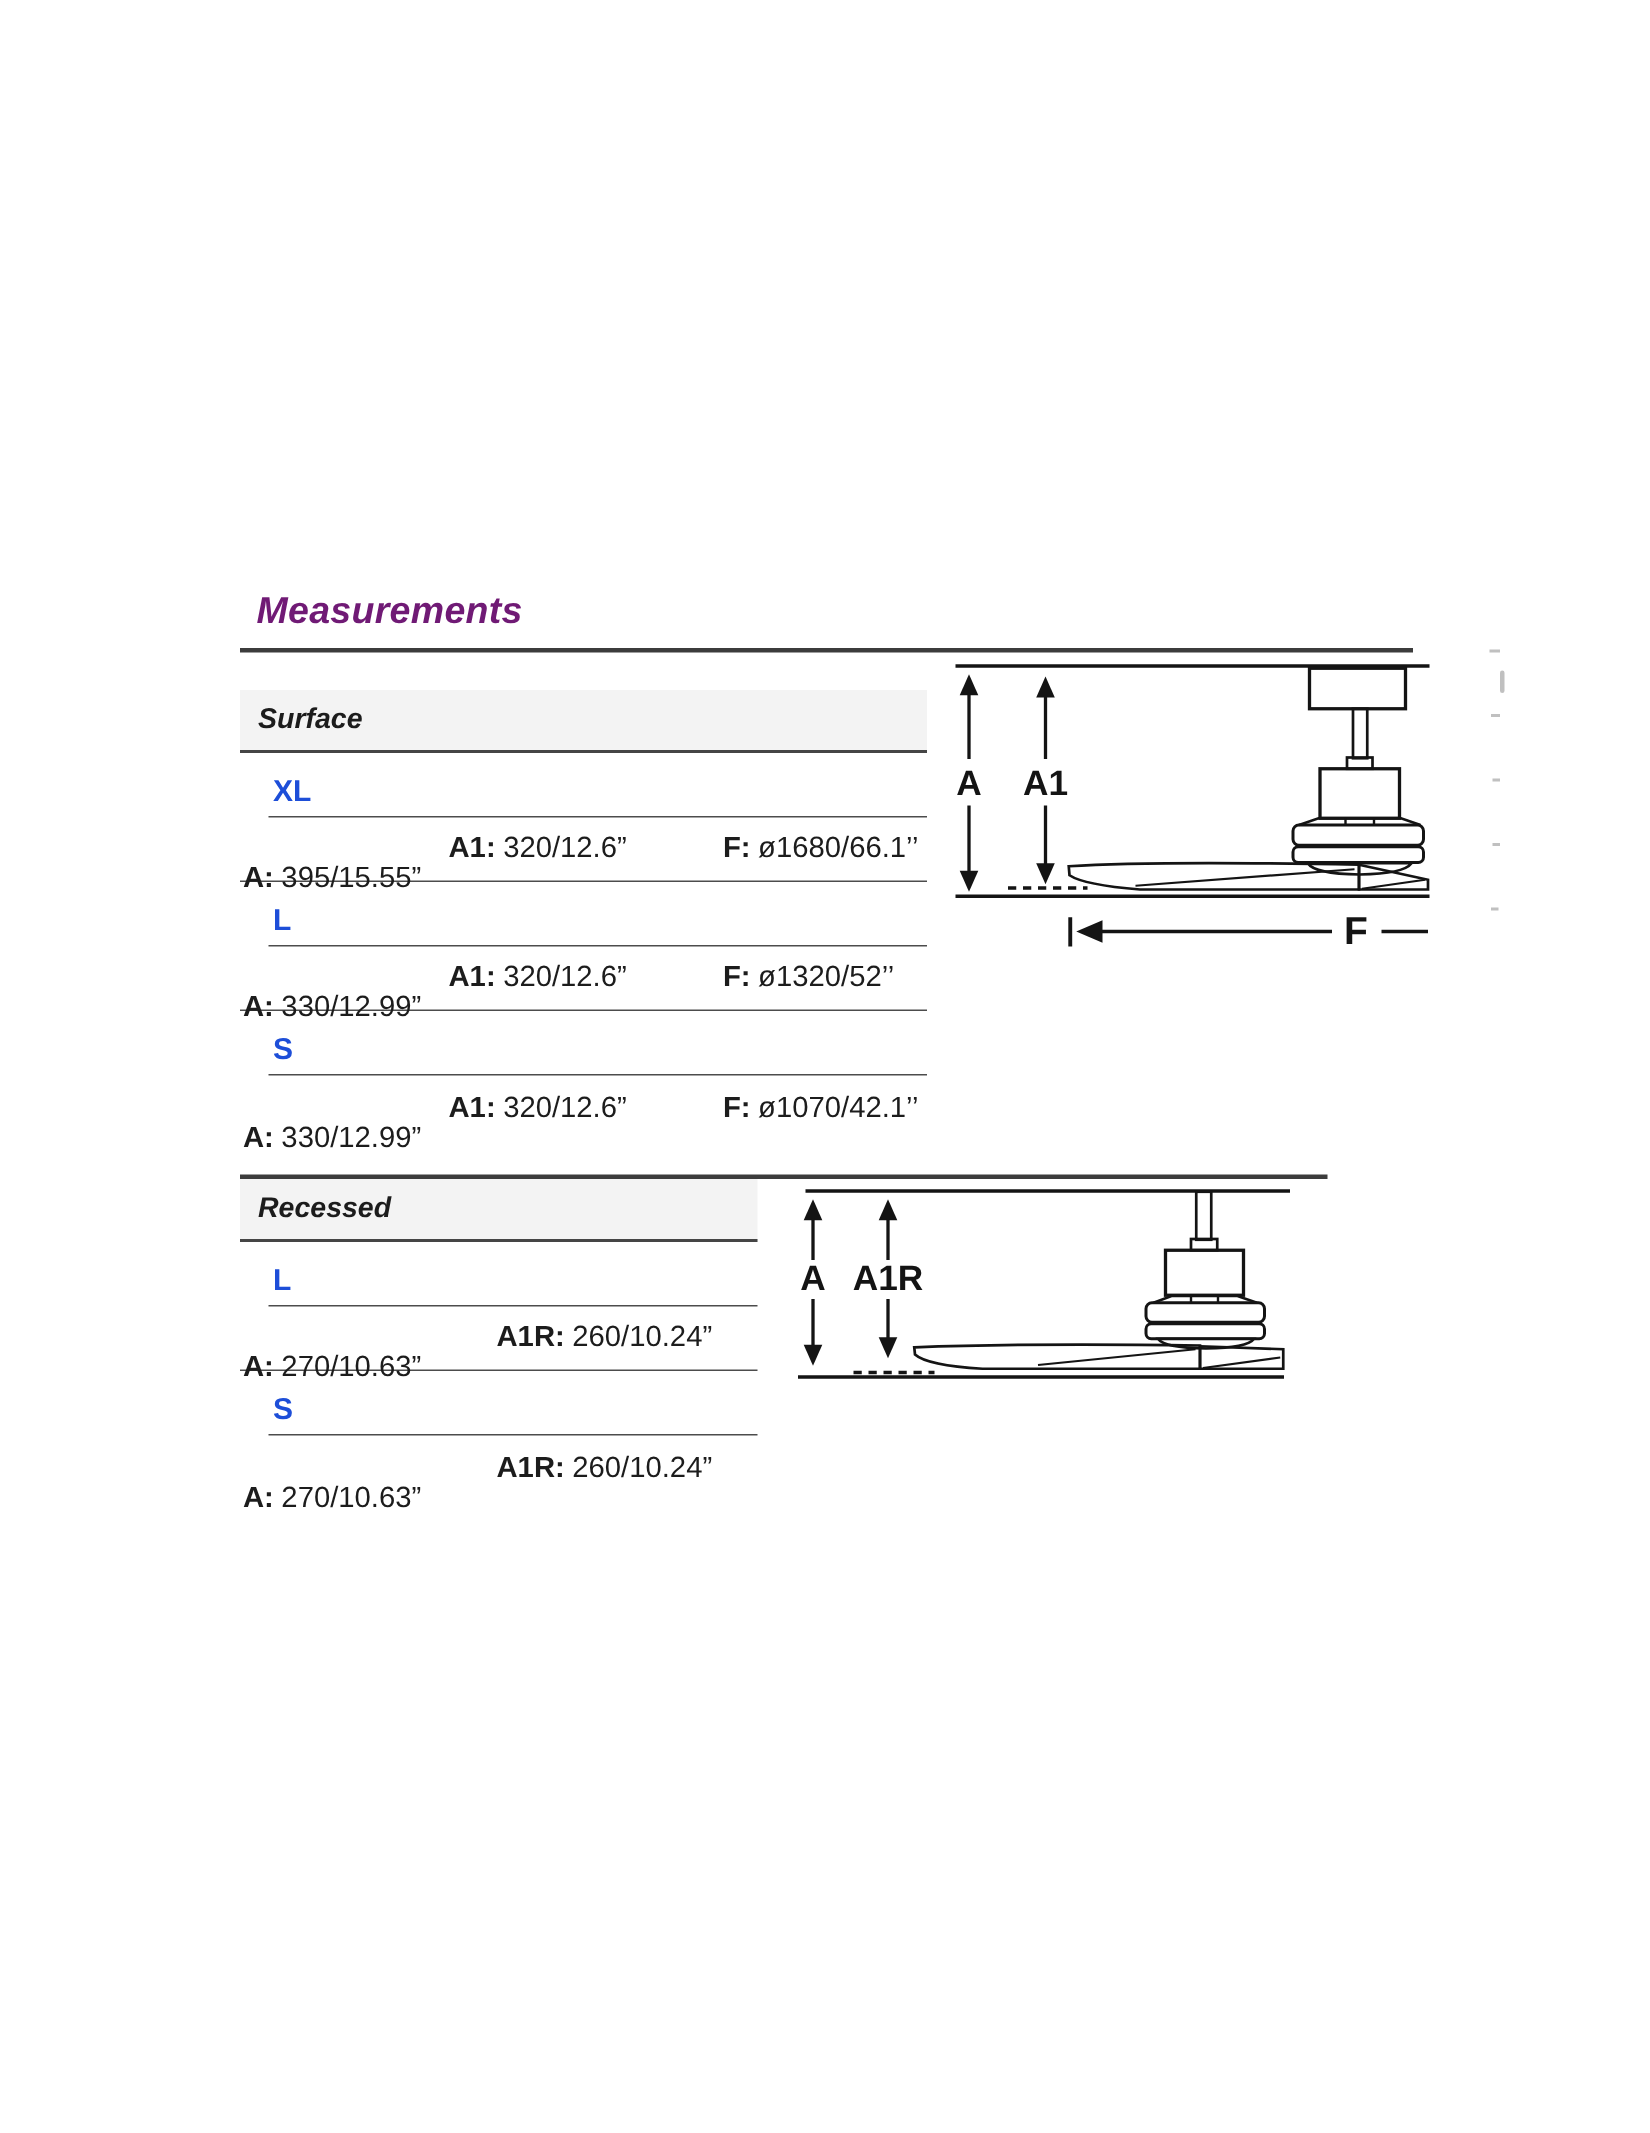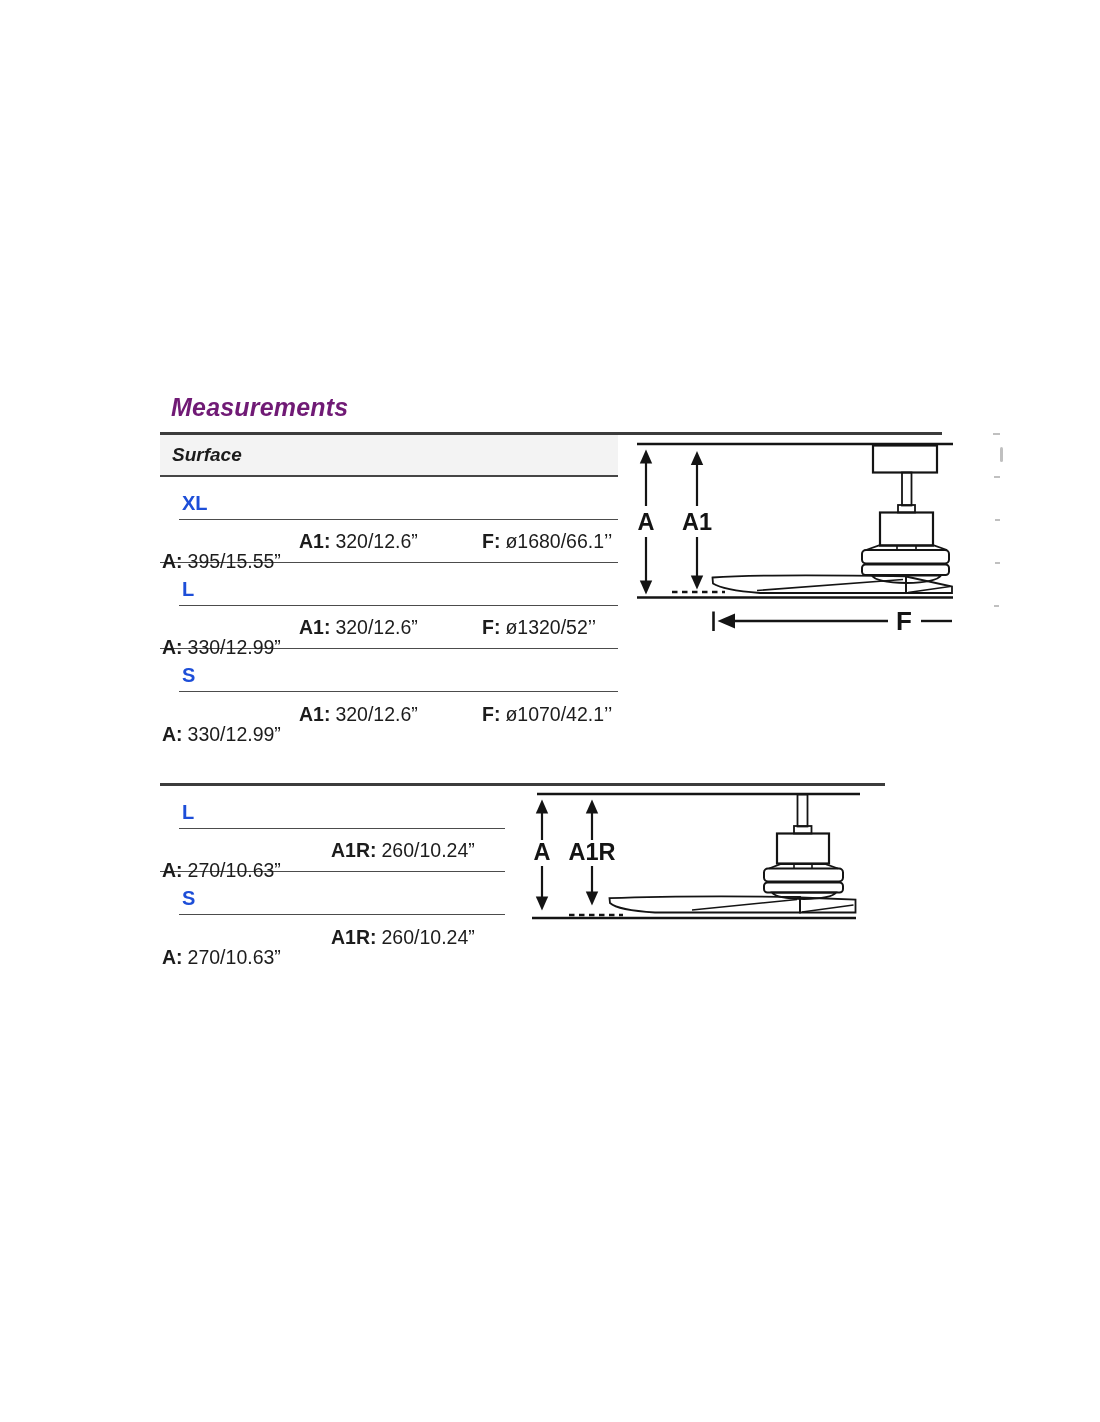--- a/index.html
+++ b/index.html
@@ -14,21 +14,21 @@
   .page-title{
     position:absolute;left:171px;top:393px;margin:0;
     font-size:25px;line-height:28px;font-weight:bold;font-style:italic;
     color:#701a75;letter-spacing:.2px;
   }
   .rule-top{position:absolute;height:3px;background:#3c3c3c;}
   .rule-surface-top{left:160px;top:432px;width:782px;}
   .rule-recessed-top{left:160px;top:783px;width:725px;}
 
   .tbl{position:absolute;}
-  .tbl-surface{left:160px;top:435px;width:458px;text-align:right;}
+  .tbl-surface{left:160px;top:460px;width:458px;text-align:right;}
   .tbl-recessed{left:160px;top:786px;width:345px;}
 
   .thead{
     box-sizing:border-box;height:42px;background:#f3f3f3;
     border-bottom:2px solid #454545;
     display:flex;align-items:center;padding-left:12px;
     font-size:19px;font-weight:bold;font-style:italic;color:#1c1c1c;
   }
   .row{box-sizing:border-box;position:relative;}
   .row-size{
@@ -154,20 +154,23 @@
   <div class="artifact art1"></div>
   <div class="artifact art2"></div>
   <div class="artifact art3"></div>
   <div class="artifact art4"></div>
   <div class="artifact art5"></div>
   <div class="artifact art6"></div>
 
   <div class="rule-top rule-recessed-top"></div>
 
   <div class="tbl tbl-recessed">
+    <div class="thead">
+      <span>Recessed</span>
+    </div>
 
     <div class="row row-size">
       <span>L</span>
     </div>
     <div class="row row-meas">
       <span class="dim d1"><b>A:</b><span>270/10.63”</span></span>
       <span class="dim d2r"><b>A1R:</b><span>260/10.24”</span></span>
     </div>
 
     <div class="row row-size">

